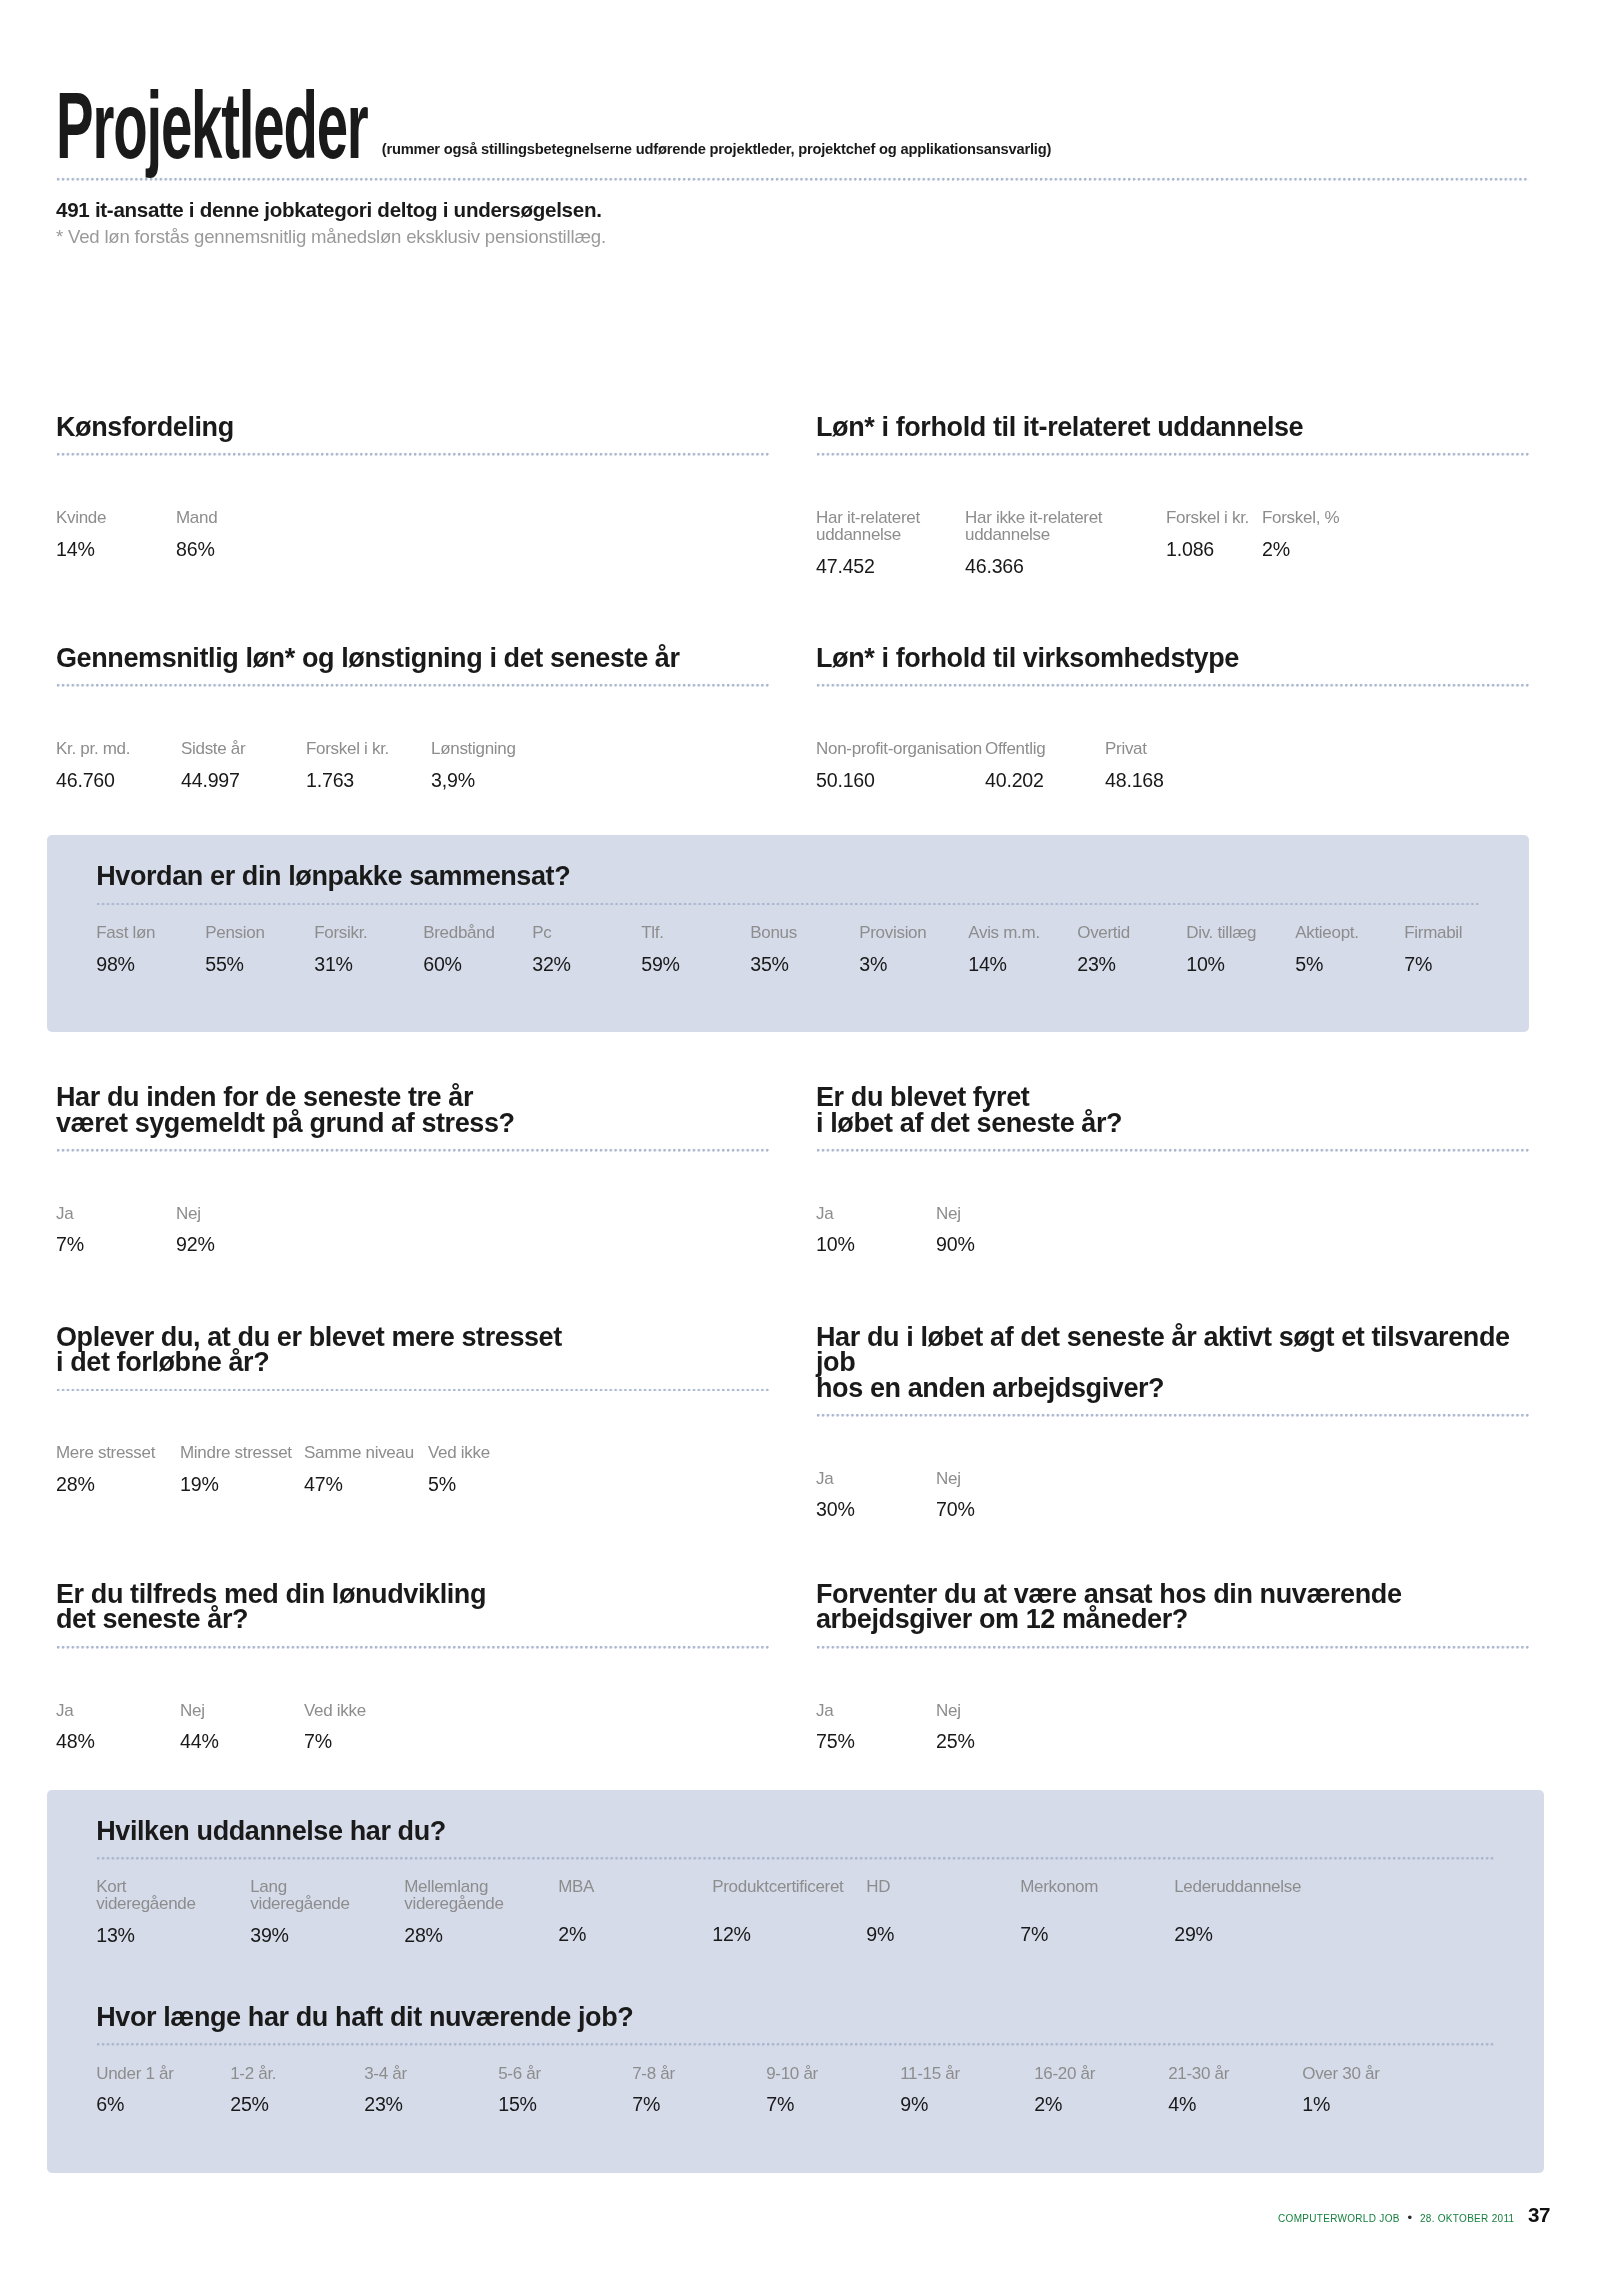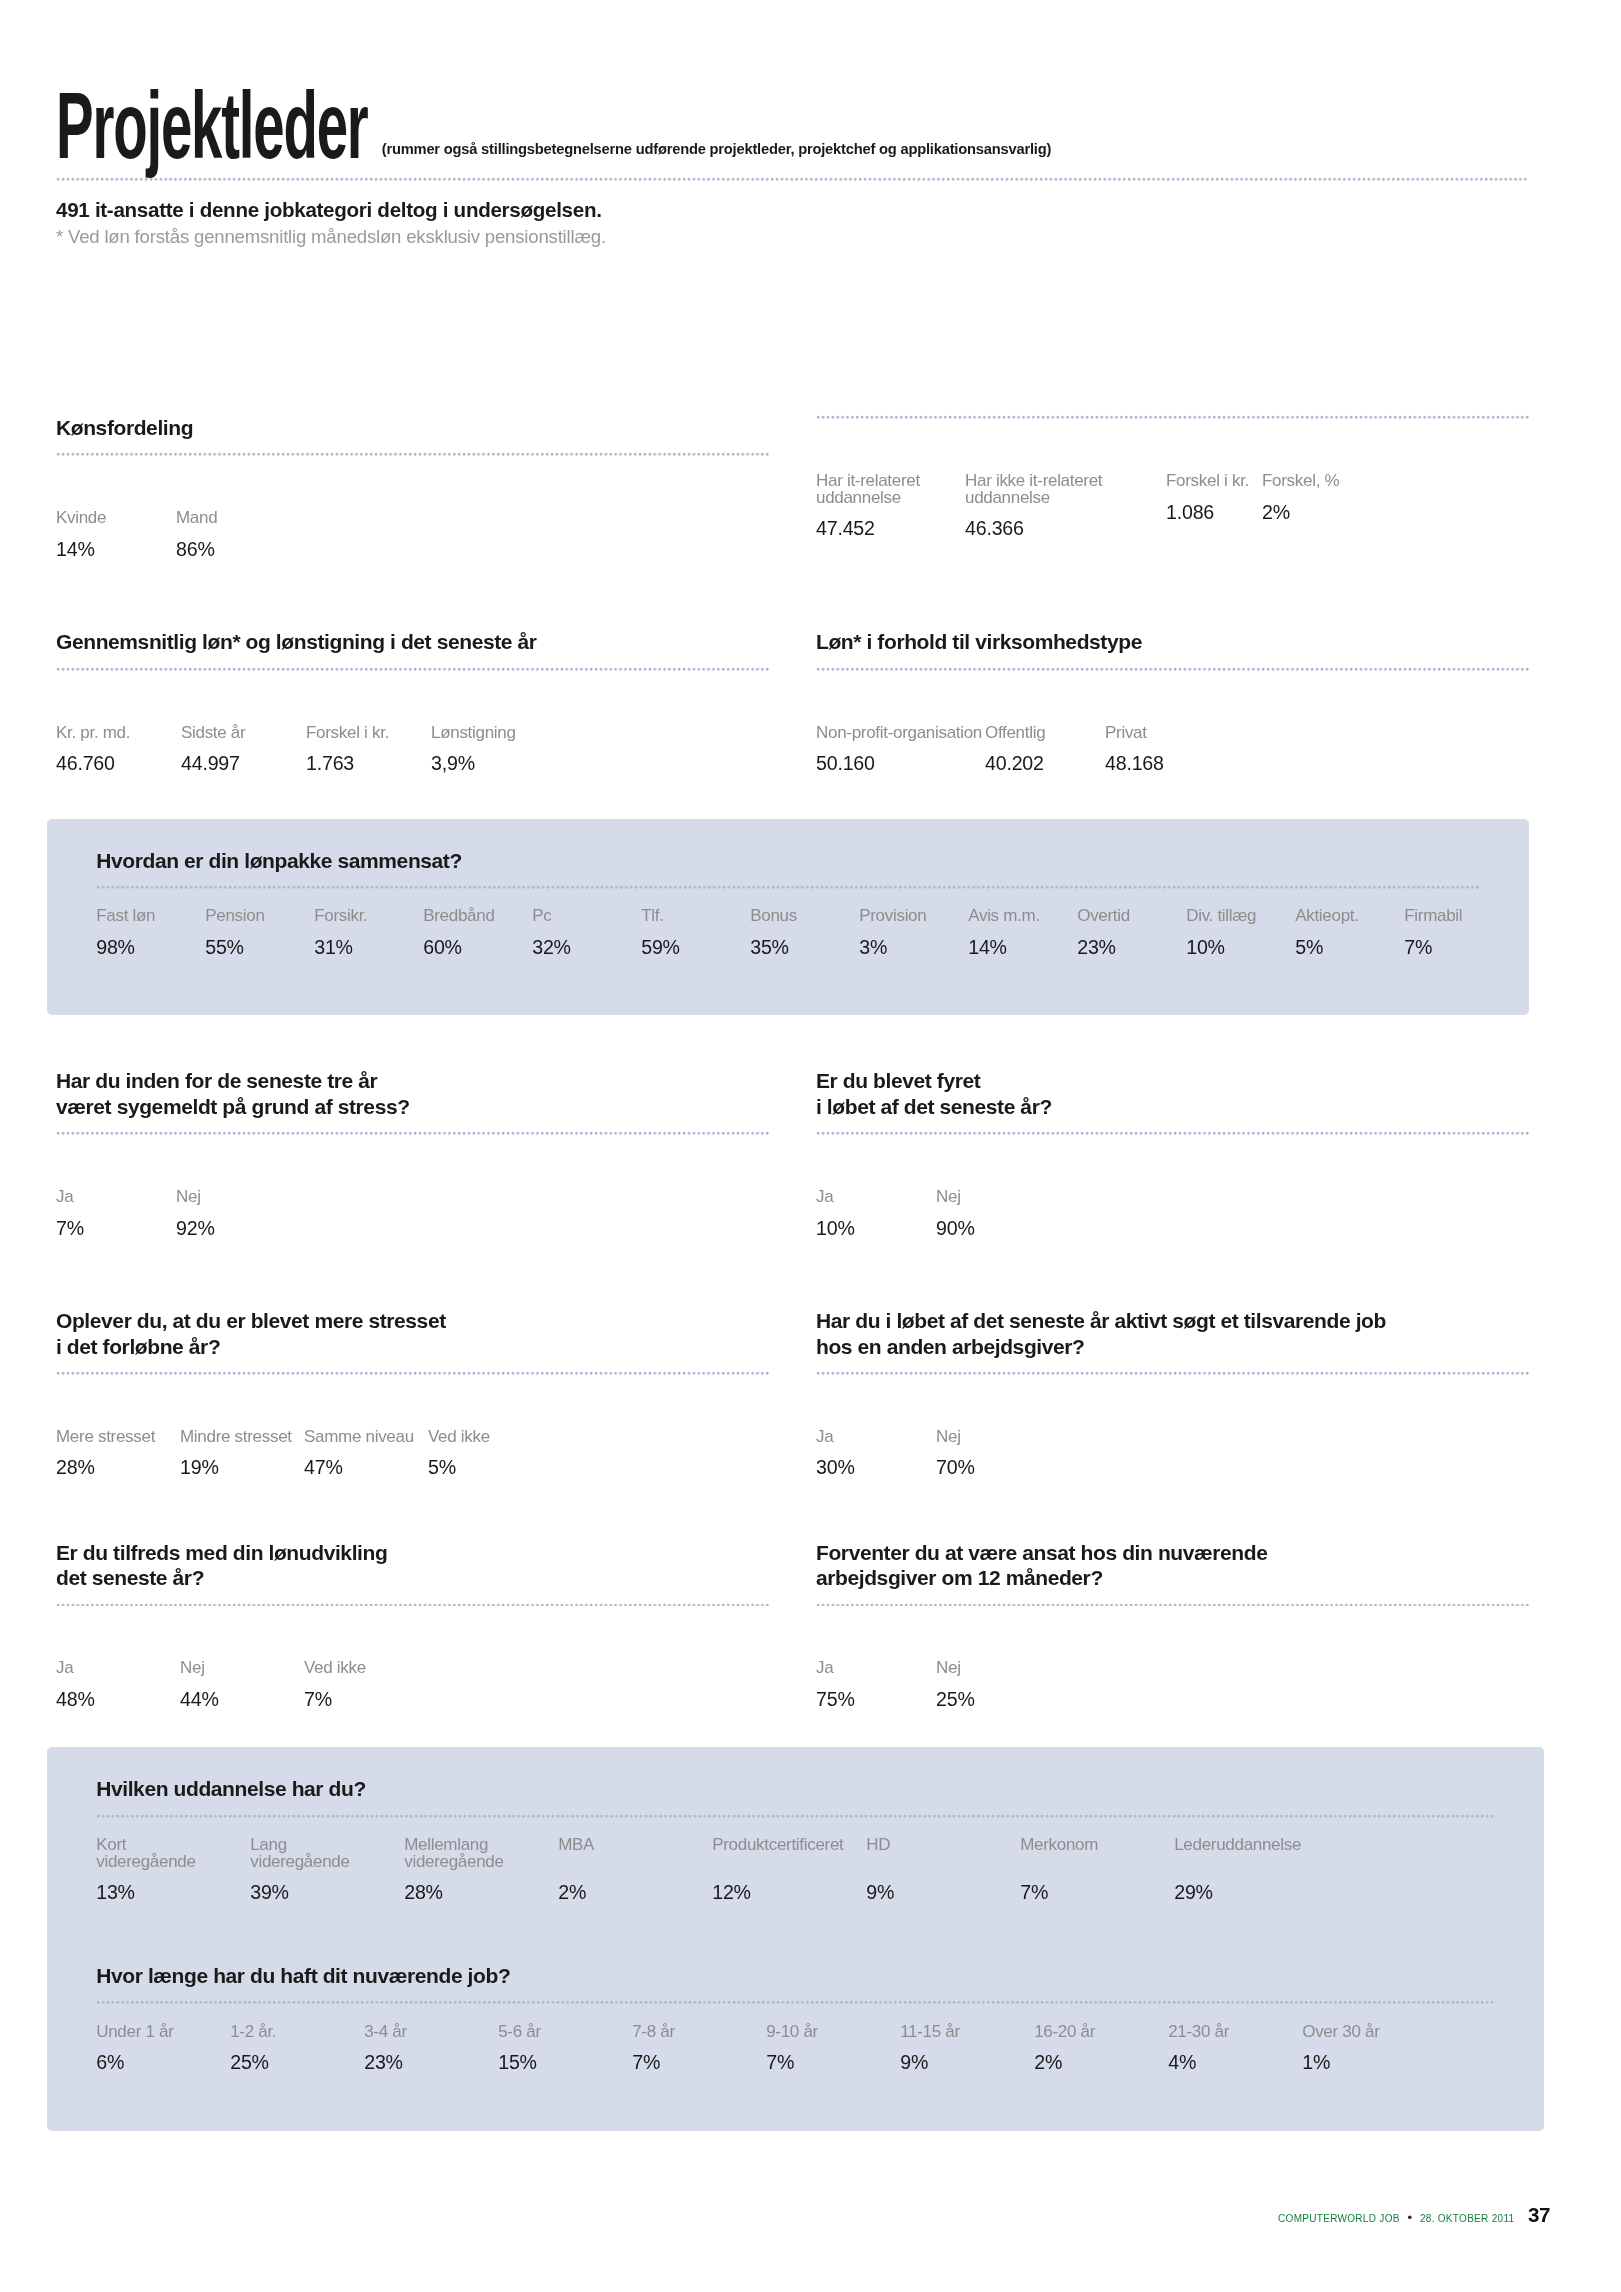--- a/index.html
+++ b/index.html
@@ -31,21 +31,21 @@
   .intro-bold{font-size:20.6px;font-weight:bold;letter-spacing:-0.3px;margin:17.6px 0 0;}
   .intro-note{font-size:18.6px;font-weight:400;color:#9a9a9a;letter-spacing:-0.2px;margin:3.9px 0 0;}
   
   .row{display:grid;grid-template-columns:1fr 1fr;column-gap:47px;}
   .row-1{margin-top:167px;}
   .row-2{margin-top:69px;}
   .row-3{margin-top:53px;}
   .row-4{margin-top:69px;}
   .row-5{margin-top:61px;}
   h2.sec-head{
-    font-size:21px;font-weight:bold;letter-spacing:-0.4px;line-height:25.5px;
+    font-size:27px;font-weight:bold;letter-spacing:-0.4px;line-height:25.5px;
     margin:0 0 11.8px;white-space:pre-line;
   }
   .stats{display:flex;margin-top:54px;}
   .bluebox .stats{margin-top:19.6px;}
   .cell{flex:none;}
   .lbl{
     font-size:17px;color:#8d8d8d;letter-spacing:-0.3px;line-height:16.7px;
     margin-bottom:10.8px;white-space:pre-line;
   }
   .val{font-size:19.6px;color:#191919;letter-spacing:-0.2px;line-height:22.5px;}
@@ -107,20 +107,21 @@
             <div class="val">14%</div>
           </div>
 
           <div class="cell">
             <div class="lbl">Mand</div>
             <div class="val">86%</div>
           </div>
         </div>
     </section>
     <section>
+      <h2 class="sec-head">Løn* i forhold til it-relateret uddannelse</h2>
       <div class="dotline"></div>
       <div class="stats cols-lon-it">
 
           <div class="cell">
             <div class="lbl">Har it-relateret uddannelse</div>
             <div class="val">47.452</div>
           </div>
 
           <div class="cell">
             <div class="lbl">Har ikke it-relateret uddannelse</div>

